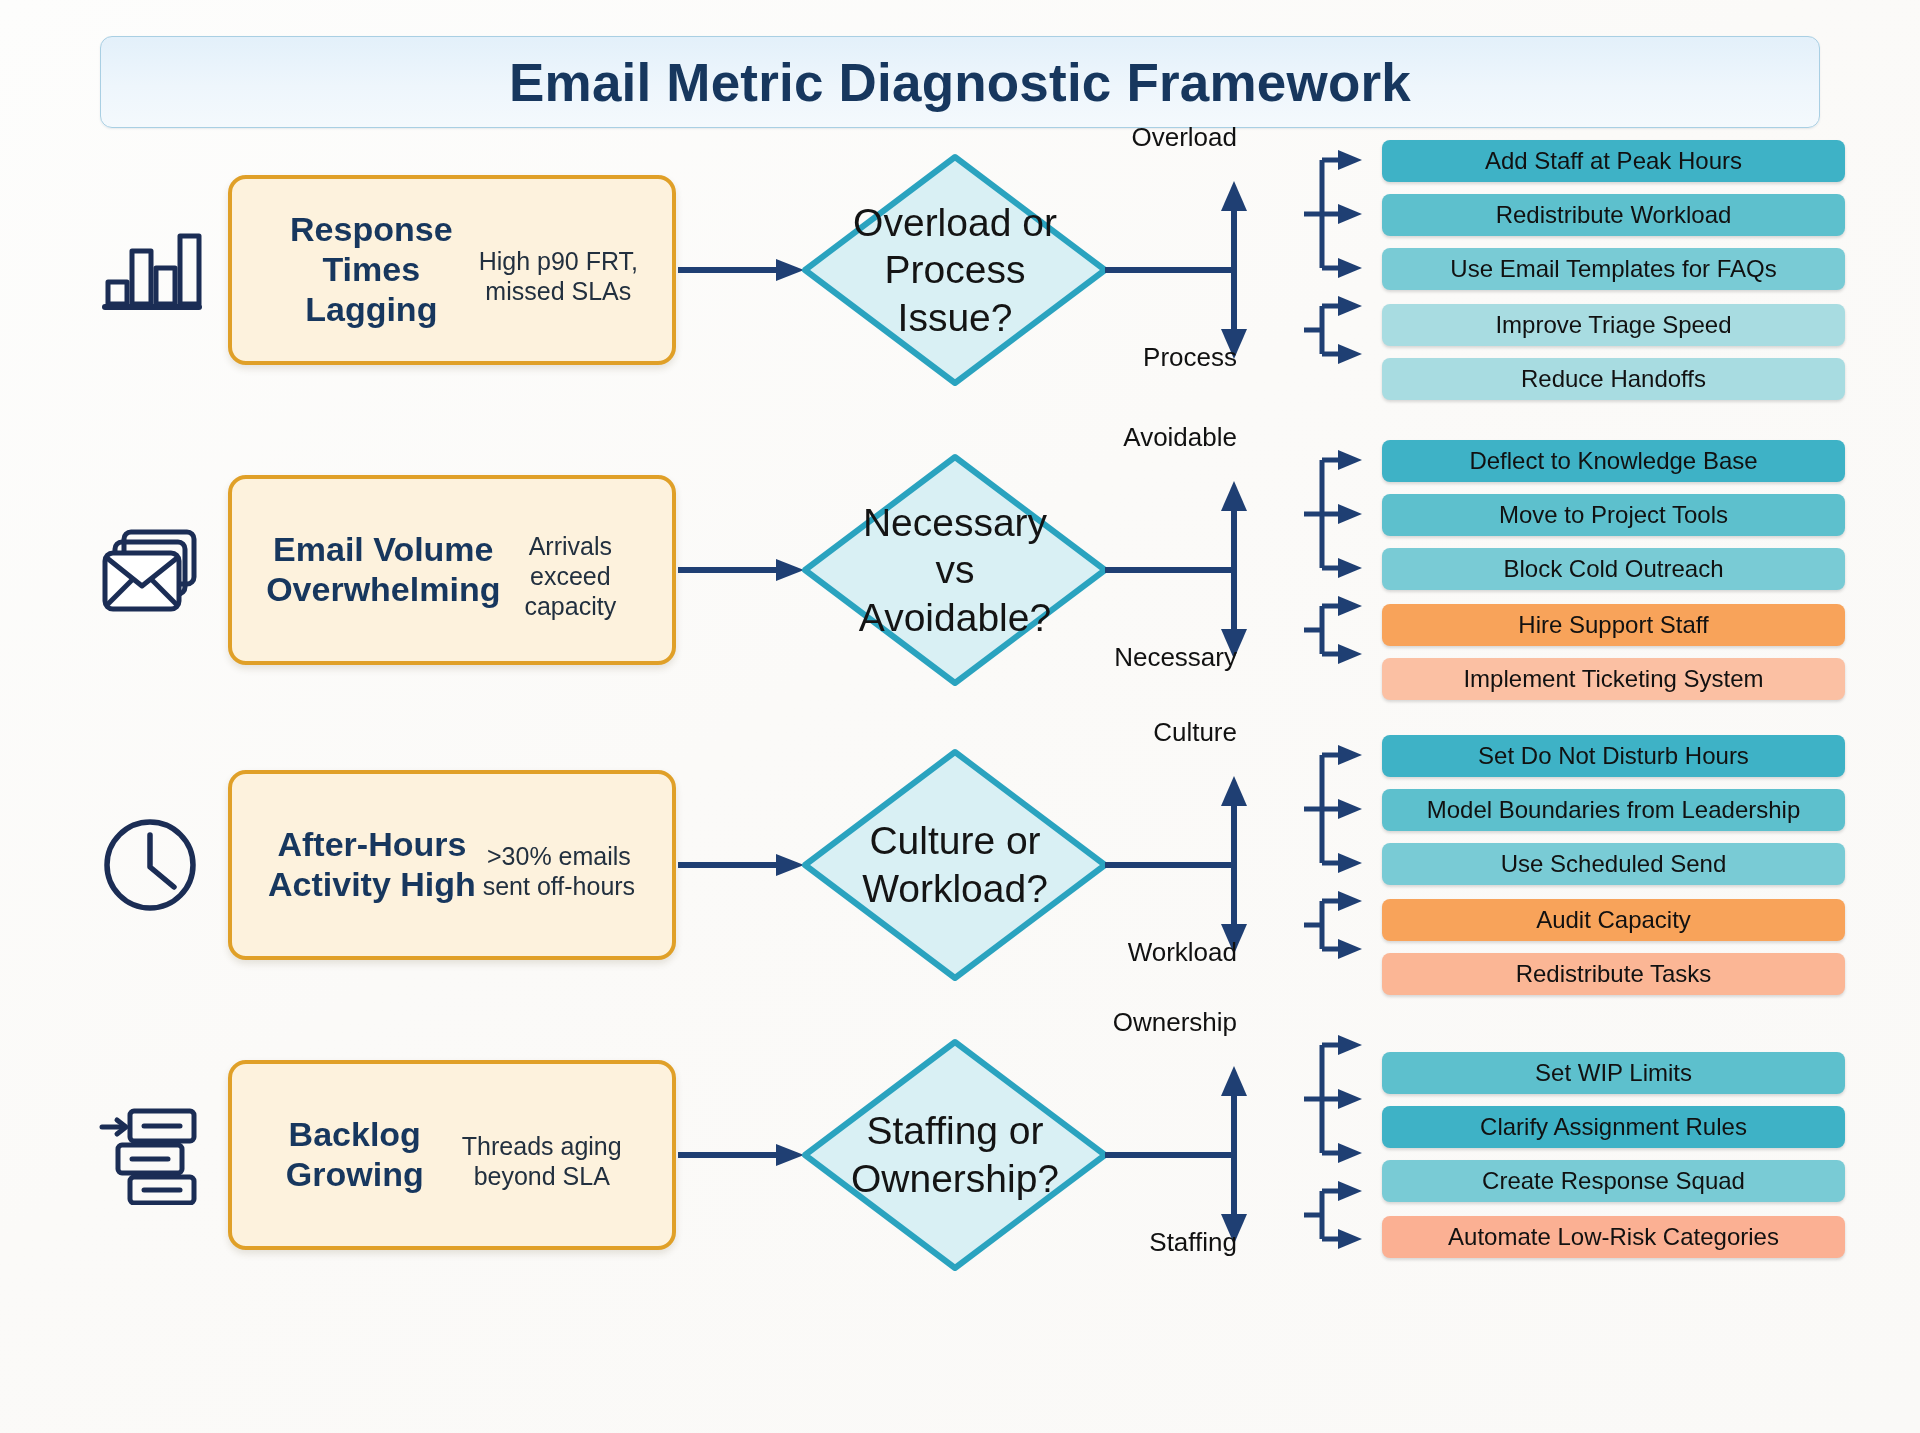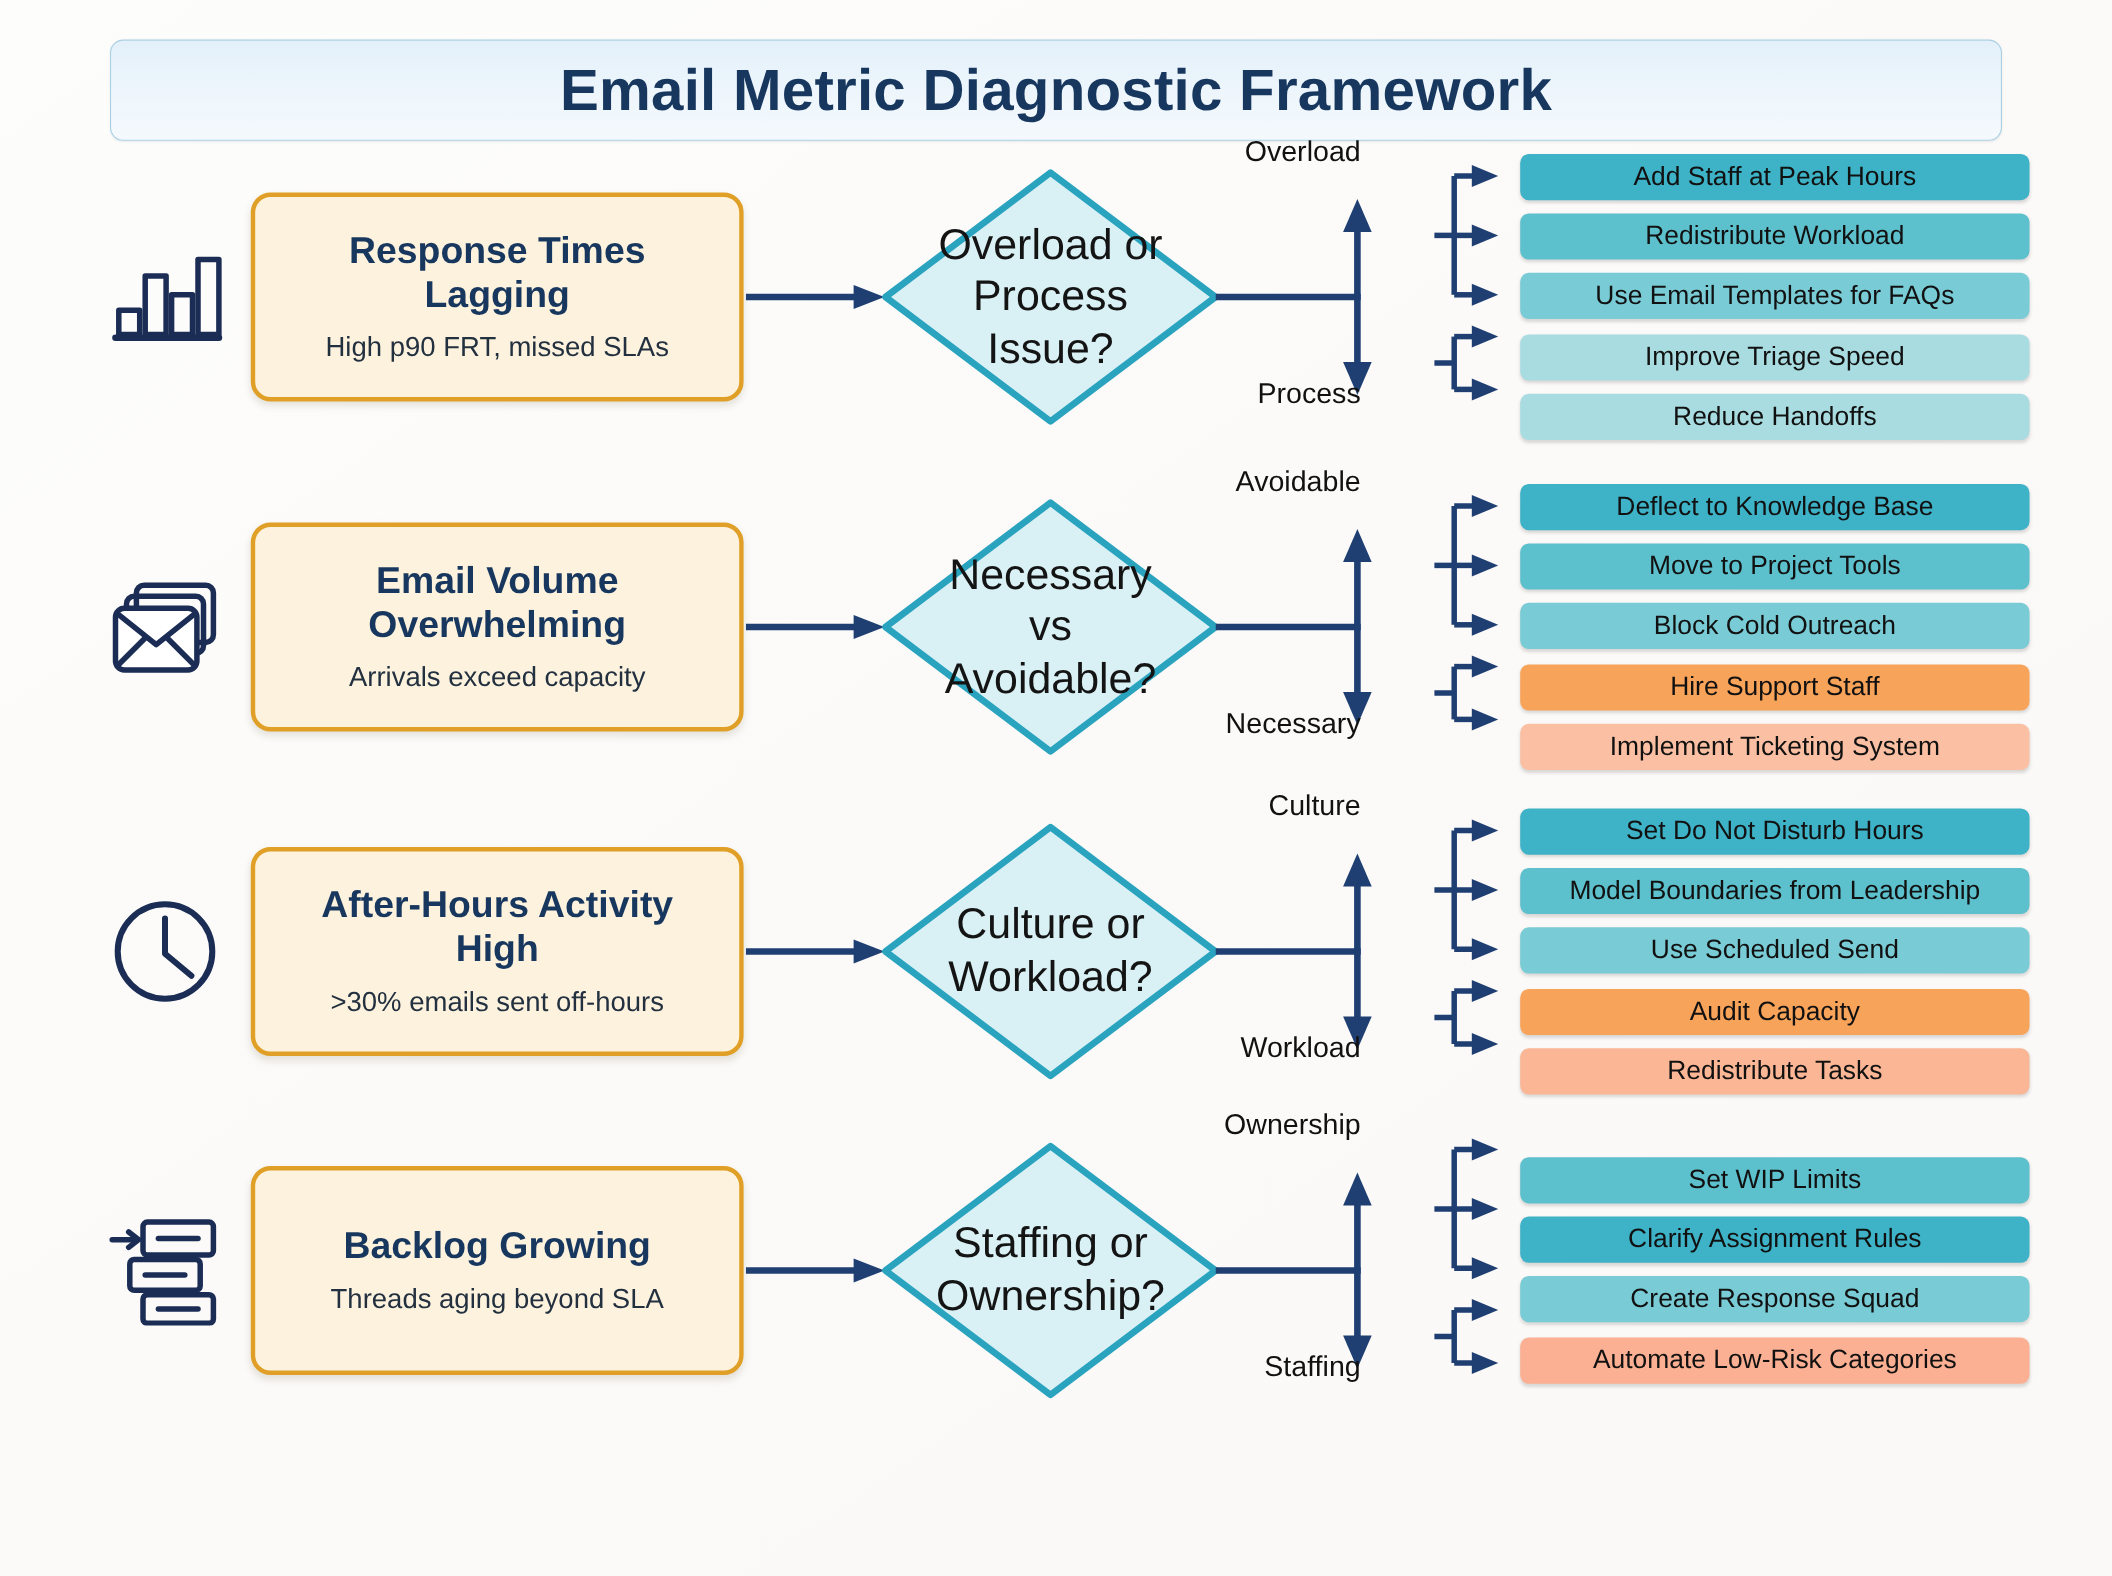--- a/index.html
+++ b/index.html
@@ -73,21 +73,21 @@
     left: 228px;
     top: 50%;
     transform: translateY(-50%);
     width: 448px;
     min-height: 190px;
     border: 4px solid #e0a028;
     border-radius: 18px;
     background: #fdf2dd;
     box-shadow: 0 4px 7px rgba(80,60,20,.13);
     display: flex;
-    flex-direction: column;
+    flex-direction: row;
     align-items: center;
     justify-content: center;
     padding: 16px 33px;
     text-align: center;
   }
   .problem-title {
     font-size: 34px;
     font-weight: bold;
     color: #17375e;
     line-height: 1.17;

